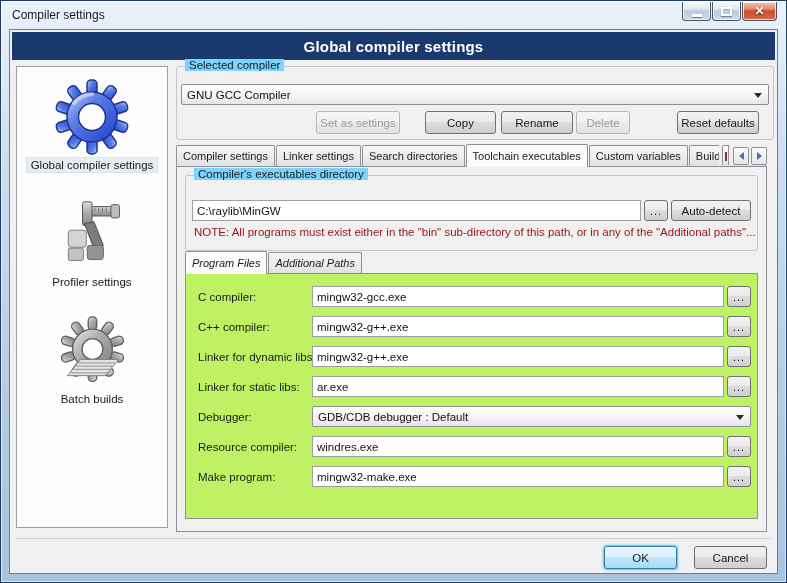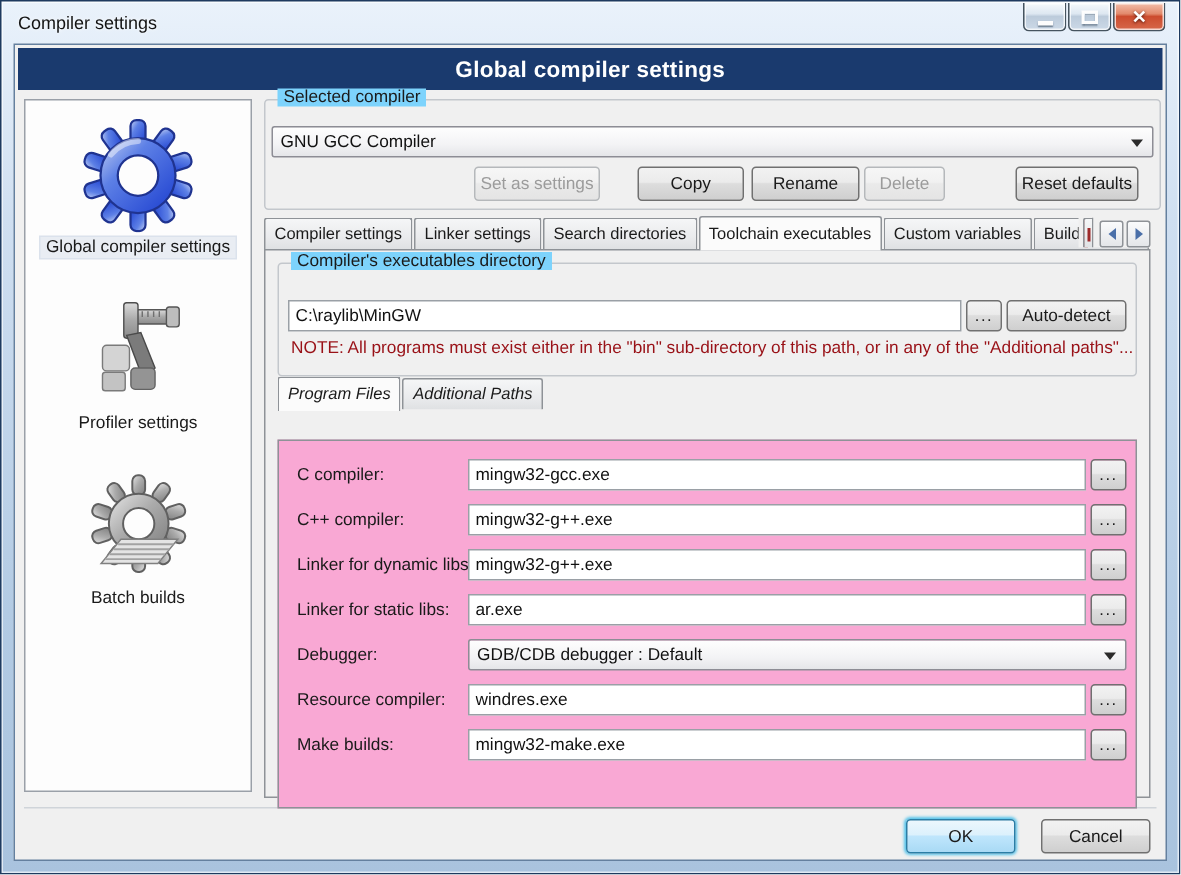--- a/index.html
+++ b/index.html
@@ -94,22 +94,22 @@
   
   .install-group { left:8px; top:8px; right:8px; height:76px; }
   .path-row { position:absolute; left:6px; right:6px; top:24px; height:21px; display:flex; align-items:center; }
   .path-input { flex:1; }
   .browse-btn { width:24px; height:21px; margin-left:3px; font-size:11px; letter-spacing:1px; }
   .autodetect-btn { width:80px; height:21px; margin-left:3px; font-size:11.5px; }
   .note { position:absolute; left:8px; top:50px; font-size:11.5px; color:#991117; white-space:nowrap; }
 
   
   .sub-tabs { position:absolute; left:8px; top:84px; height:22px; display:flex; align-items:flex-end;font-style:italic; }
-  .sub-page { position:absolute; left:8px; right:8px; top:106px; height:246px; border:1px solid #8e9297; background:#f9a8d4;
-    padding:12px 6px 0 12px;margin-top:20px; }
+  .sub-page { position:absolute; left:8px; right:8px; top:106px; height:246px; border:1px solid #8e9297; background:#bef264;
+    padding:12px 6px 0 12px; }
   .field-row { display:flex; align-items:center; height:21px; margin-bottom:9px; }
   .field-label { width:114px; font-size:11.5px; color:#1a1a1a; white-space:nowrap; }
   .field-input { flex:1; }
   .field-combo { flex:1; height:21px; }
   .field-browse { width:24px; height:21px; margin-left:3px; font-size:11px; letter-spacing:1px; }
 
   
   .footer-sep { position:absolute; left:6px; right:6px; top:508px; border-top:1px solid #cfd4d9; }
   .footer-buttons { position:absolute; right:10px; top:516px; display:flex; }
   .ok-btn { width:73px; }
@@ -306,21 +306,21 @@
           </div>
         </div>
 
         <div class="field-row">
           <span class="field-label">Resource compiler:</span>
           <input class="text-input field-input" value="windres.exe" style="">
           <div class="btn field-browse">...</div>
         </div>
 
         <div class="field-row">
-          <span class="field-label">Make builds:</span>
+          <span class="field-label">Make program:</span>
           <input class="text-input field-input" value="mingw32-make.exe" style="">
           <div class="btn field-browse">...</div>
         </div>
 
       </div>
     </div>
 
     <div class="footer-sep"></div>
     <div class="footer-buttons">
       <div class="btn default ok-btn">OK</div>

